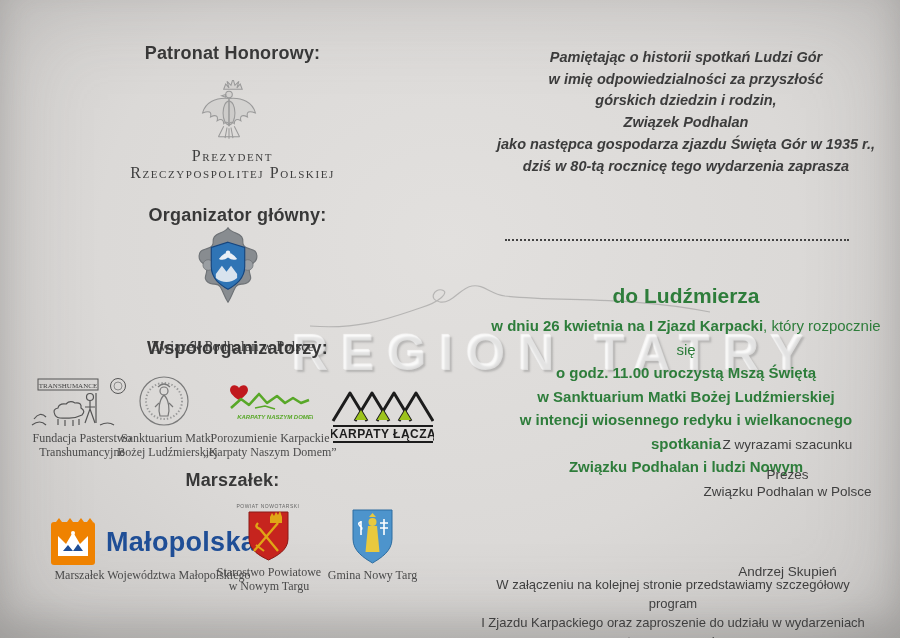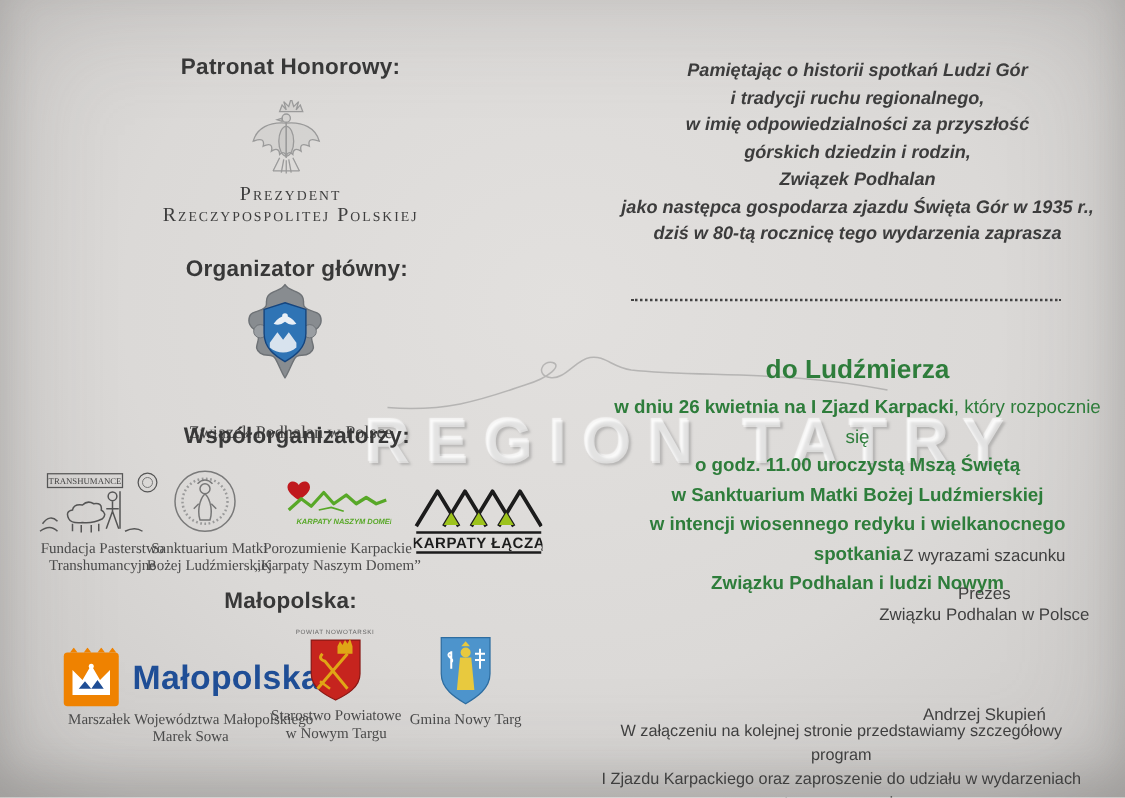--- a/index.html
+++ b/index.html
@@ -140,35 +140,34 @@
     <g fill="#9dc31c">
       <path d="M24,33 l6,-10 6,10 z"></path>
       <path d="M46,33 l6,-10 6,10 z"></path>
       <path d="M68,33 l6,-10 6,10 z"></path>
     </g>
     <rect x="2" y="38" width="100" height="2" fill="#1c1c1c"></rect>
     <text x="52" y="51" text-anchor="middle" font-size="12" font-weight="bold" fill="#1c1c1c" letter-spacing="0.5">KARPATY ŁĄCZĄ</text>
     <rect x="2" y="54" width="100" height="2" fill="#1c1c1c"></rect>
   </svg>
 
-  <div class="abs heading" style="left:60px;top:470px;width:345px;">Małopolska:</div>
+  <div class="abs heading" style="left:60px;top:470px;width:345px;">Marszałek:</div>
 
   <div class="abs malop" style="left:50px;top:518px;">
     <svg width="46" height="48" viewBox="0 0 46 48">
       <path d="M6,4 l3,-4 3,4 z M17,4 l3,-4 3,4 z M28,4 l3,-4 3,4 z M37,4 l3,-4 3,4 z" fill="#ef8200"></path>
       <rect x="1" y="4" width="44" height="43" rx="3" fill="#ef8200"></rect>
       <path d="M8,38 V18 l8,8 7,-12 7,12 8,-8 V38 z" fill="#fff"></path>
       <path d="M13,33 l5,-6 5,6 z M23,33 l5,-7 5,7 z" fill="#1f4e96"></path>
       <circle cx="23" cy="15" r="2" fill="#fff"></circle>
     </svg>
     <span class="malop-text">Małopolska</span>
   </div>
   <div class="abs caption" style="left:20px;top:568px;width:265px;">
     <div>Marszałek Województwa Małopolskiego</div>
-    <div>Marek Sowa</div>
   </div>
 
   <div class="abs" style="left:228px;top:503px;width:80px;text-align:center;font-size:5px;letter-spacing:.5px;color:#666;">POWIAT NOWOTARSKI</div>
   <svg class="abs" style="left:248px;top:511px;" width="41" height="50" viewBox="0 0 41 50">
     <path d="M1,1 h39 v27 c0,11 -11,17 -19.5,21 C12,45 1,39 1,28 z" fill="#c6241e" stroke="#8a1a16" stroke-width="1"></path>
     <path d="M22,6 l2,-4 2,3 2,-4 2,3 2,-4 2,6 v6 h-12 z" fill="#e0a616"></path>
     <path d="M6,40 L30,12 M10,12 q-4,4 2,6 L30,40" stroke="#e0a616" stroke-width="2.4" fill="none"></path>
     <path d="M8,34 l8,6" stroke="#e0a616" stroke-width="2"></path>
   </svg>
   <div class="abs caption" style="left:210px;top:565px;width:118px;">
@@ -185,21 +184,20 @@
       <path d="M9,13 q-4,1 -1,4 q3,2 1,4 M9,12 v14"></path>
       <path d="M32,10 v16 M28,14 h8 M28,19 h8"></path>
     </g>
   </svg>
   <div class="abs caption" style="left:315px;top:568px;width:115px;">
     <div>Gmina Nowy Targ</div>
   </div>
 
   <div class="abs intro" style="left:490px;top:47px;width:392px;">
     <div>Pamiętając o historii spotkań Ludzi Gór</div>
-    <div>i tradycji ruchu regionalnego,</div>
     <div>w imię odpowiedzialności za przyszłość</div>
     <div>górskich dziedzin i rodzin,</div>
     <div>Związek Podhalan</div>
     <div>jako następca gospodarza zjazdu Święta Gór w 1935 r.,</div>
     <div>dziś w 80-tą rocznicę tego wydarzenia zaprasza</div>
   </div>
 
   <div class="abs dotline" style="left:505px;top:239px;width:344px;"></div>
 
   <div class="abs green-block" style="left:488px;top:284px;width:396px;">

